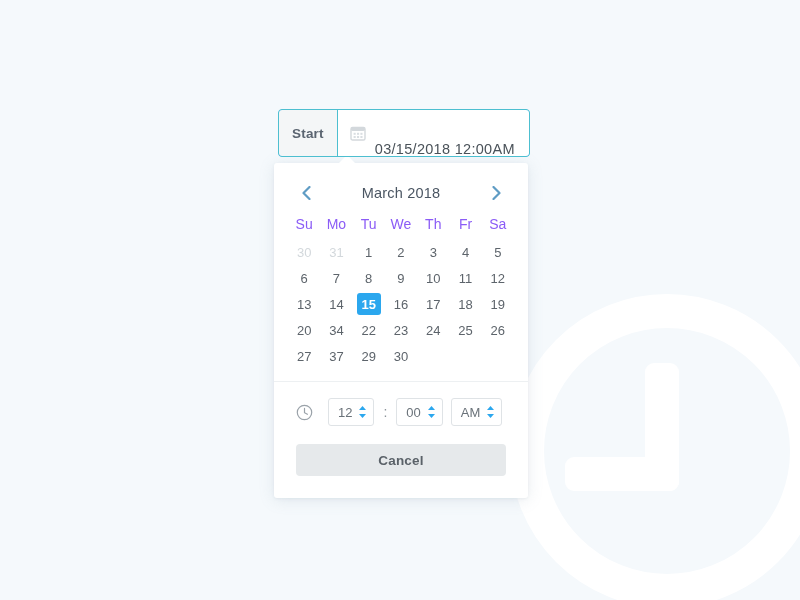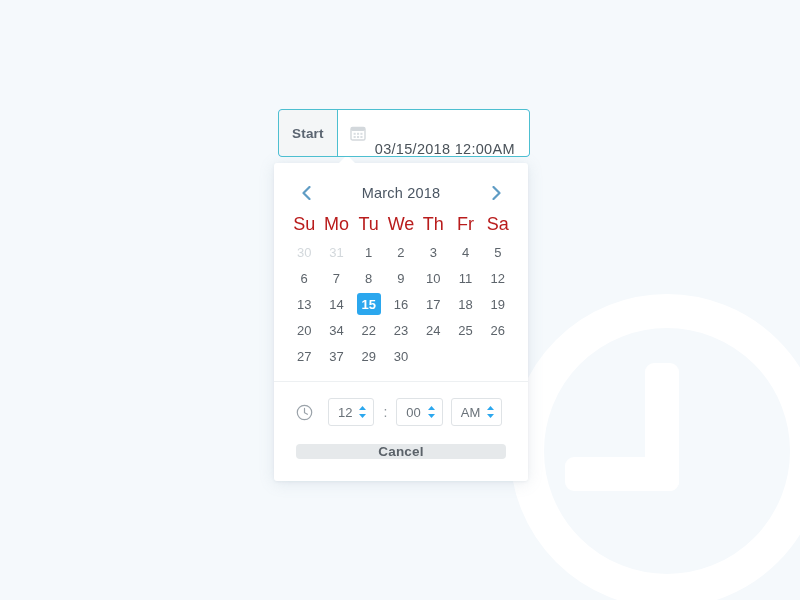--- a/index.html
+++ b/index.html
@@ -125,22 +125,22 @@
   }
 
   .cal-row {
     display: grid;
     grid-template-columns: repeat(7, 1fr);
   }
 
   .weekday-cell {
     height: 30px;
     display: flex; align-items: center; justify-content: center;
-    font-size: 18px;
-    color: #b91c1c;
+    font-size: 14px;
+    color: #8b5cf6;
   }
 
   .day-cell {
     height: 26px;
     display: flex; align-items: center; justify-content: center;
     font-size: 13px;
     color: #5d646b;
     cursor: pointer;
   }
   .day-cell .pill {
@@ -197,21 +197,20 @@
     font-size: 14px;
     color: #8d949a;
     padding: 0 1px;
   }
 
   
   #popover-actions {
     display: flex;
     gap: 10px;
     padding: 12px 22px 22px 22px;
-    flex-direction: column;
   }
 
   .action-btn {
     flex: 1;
     height: 32px;
     border: none;
     border-radius: 4px;
     font-family: "Liberation Sans", sans-serif;
     font-size: 13.5px;
     font-weight: bold;

